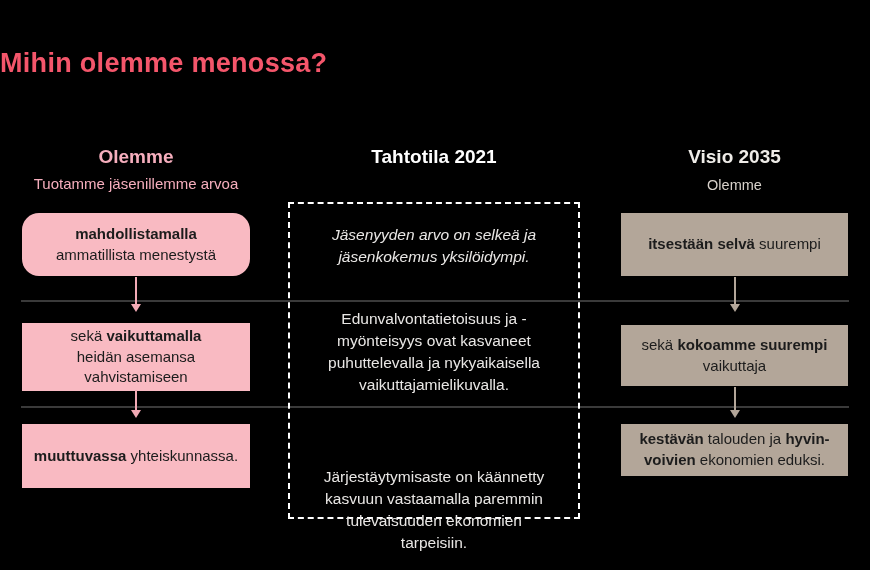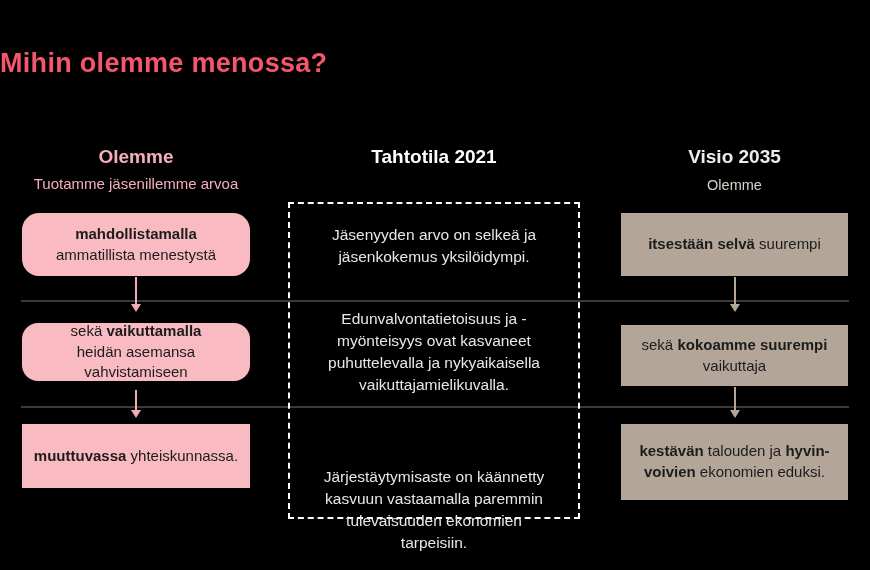--- a/index.html
+++ b/index.html
@@ -58,25 +58,25 @@
     color: var(--box-text);
     white-space: pre-line;
     padding: 0 8px;
     box-sizing: border-box;
   }
   .pink { background: var(--mission-box); }
   .tan  { background: var(--vision-box); }
   .b    { font-weight: bold; }
 
   .box-m1 { left: 22px;  top: 213px; width: 228px; height: 63px; border-radius: 17px; }
-  .box-m2 { left: 22px;  top: 323px; width: 228px; height: 58px; border-radius: 16px; }
+  .box-m2 { left: 22px;  top: 323px; width: 228px; height: 68px; }
   .box-m3 { left: 22px;  top: 424px; width: 228px; height: 64px; }
   .box-v1 { left: 621px; top: 213px; width: 227px; height: 63px; }
   .box-v2 { left: 621px; top: 325px; width: 227px; height: 61px; }
-  .box-v3 { left: 621px; top: 424px; width: 227px; height: 76px; }
+  .box-v3 { left: 621px; top: 424px; width: 227px; height: 52px; }
 
   .arrow { position: absolute; width: 2px; }
   .arrow::after {
     content: "";
     position: absolute;
     left: 50%;
     transform: translateX(-50%);
     bottom: -7px;
     width: 0; height: 0;
     border-left: 5px solid transparent;
@@ -102,21 +102,21 @@
     left: 0; width: 100%;
     margin: 0;
     padding: 0 10px;
     box-sizing: border-box;
     text-align: center;
     font-size: 15.5px;
     line-height: 1.42;
     color: var(--center-text);
     white-space: pre-line;
   }
-  .center-p1 { top: 20px; }
+  .center-p1 { top: 20px; font-style: italic; }
   .center-p2 { top: 104px; }
   .center-p3 { top: 214px; margin-top: 48px; }
 </style>
 </head>
 <body>
 
 <div class="canvas">
 
   <h1 class="title">Mihin olemme menossa?</h1>
 

